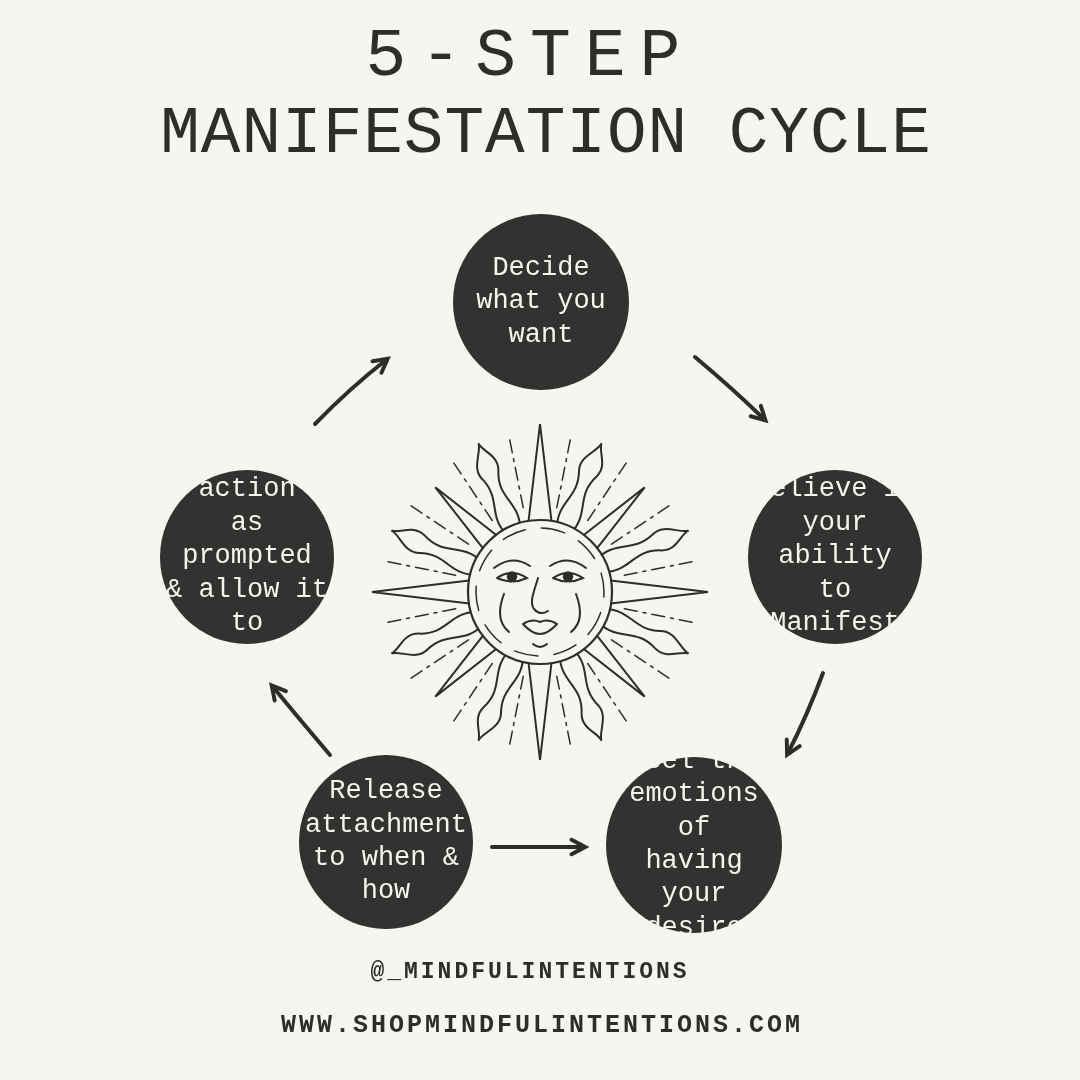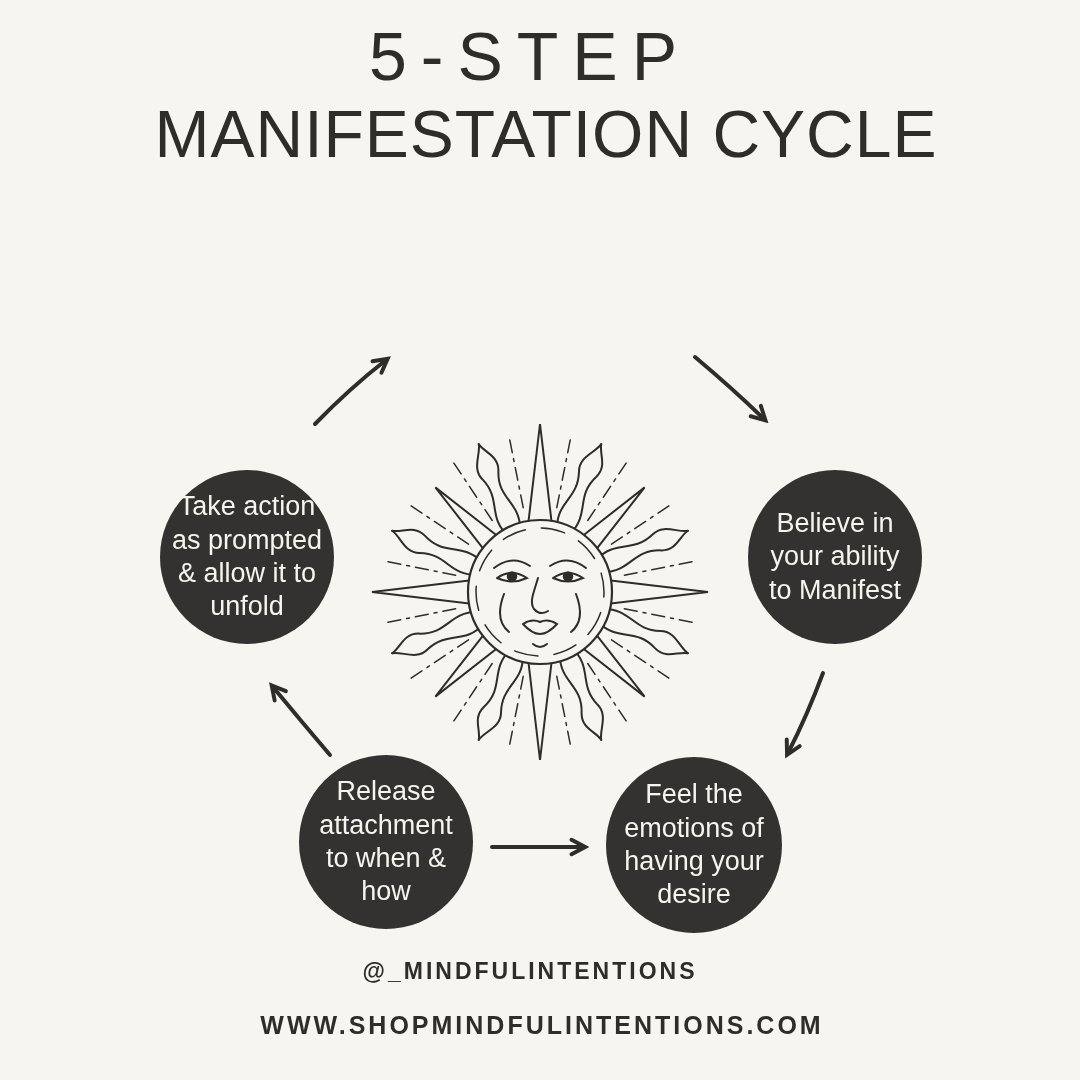--- a/index.html
+++ b/index.html
@@ -1,21 +1,21 @@
 <!DOCTYPE html>
 <html style="--bg: #f7f5ef; --ink: #2f2d2a; --circle-fill: #343231; --circle-text: #f6f4ee;"><head>
 <meta charset="utf-8">
 <style>
   :root{
     --bg:#f7f5ef; --ink:#2f2d2a; --circle-fill:#343231; --circle-text:#f6f4ee;
   }
   html,body{margin:0;padding:0;background:var(--bg);}
   .poster{
     position:relative; width:1060px; height:1080px; background:var(--bg);
-    overflow:hidden; font-family:Liberation Sans, sans-serif; color:var(--ink);
+    overflow:hidden; font-family:Liberation Mono, monospace; color:var(--ink);
   }
   .title{position:absolute; top:20px; left:0; right:0; text-align:center; line-height:1.08;}
   .title .l1{font-size:68px; letter-spacing:14px; font-weight:500;}
   .title .l2{font-size:66px; letter-spacing:1px; font-weight:500; margin-top:6px; white-space:nowrap;padding-left:32px;}
   .step{
     position:absolute; border-radius:50%;
     background:var(--circle-fill); color:var(--circle-text);
     display:flex; align-items:center; justify-content:center; text-align:center;
     font-size:27px; line-height:1.24;
   }
@@ -40,20 +40,25 @@
 </head>
 <body>
 
 <div class="poster">
 
   <div class="title">
     <div class="l1">5-STEP</div>
     <div class="l2">MANIFESTATION CYCLE</div>
   </div>
 
+  <div class="step c-top">
+    <span>Decide
+what you
+want</span>
+  </div>
   <div class="step c-br">
     <span>Feel the
 emotions of
 having your
 desire</span>
   </div>
   <div class="step c-right">
     <span>Believe in
 your ability
 to Manifest</span>

